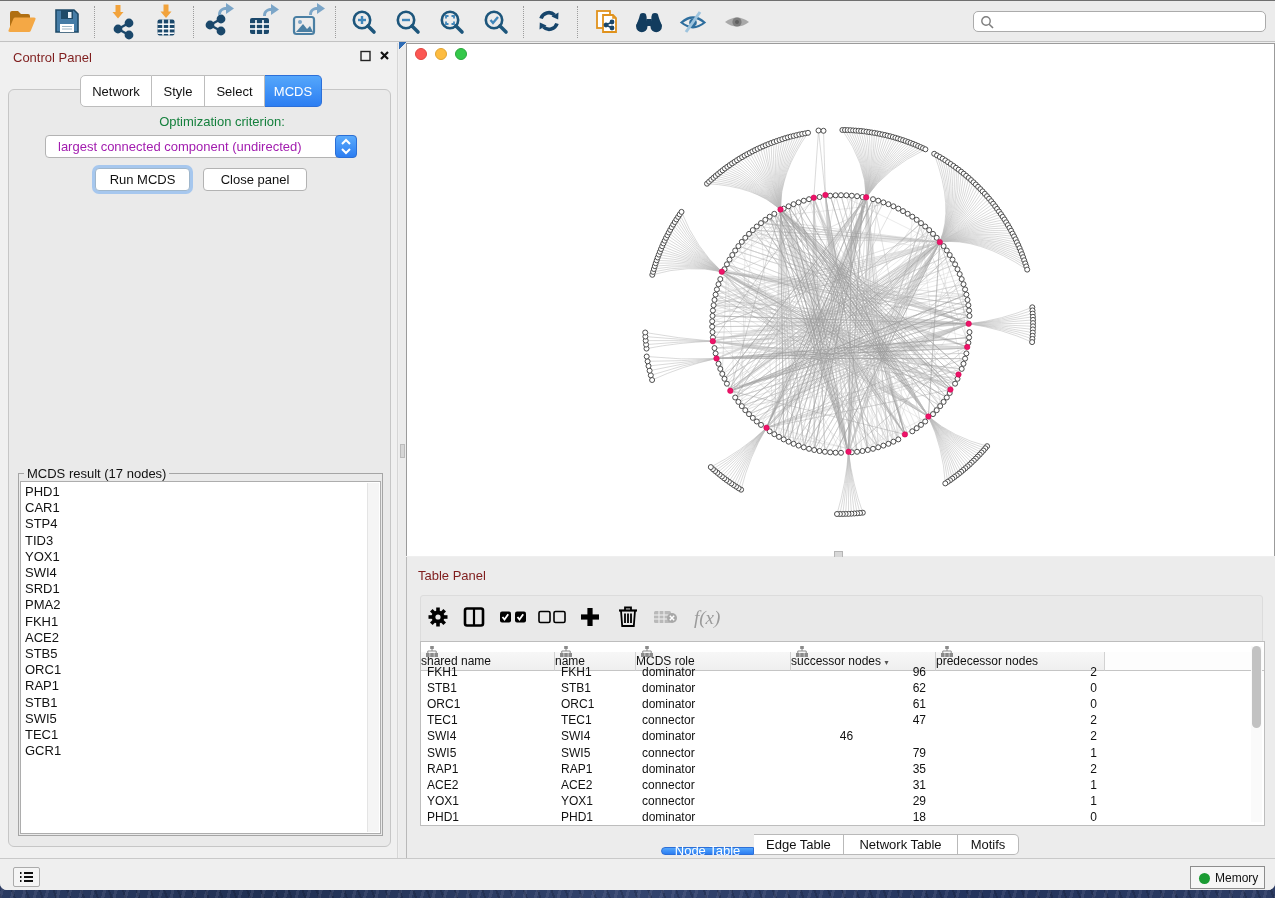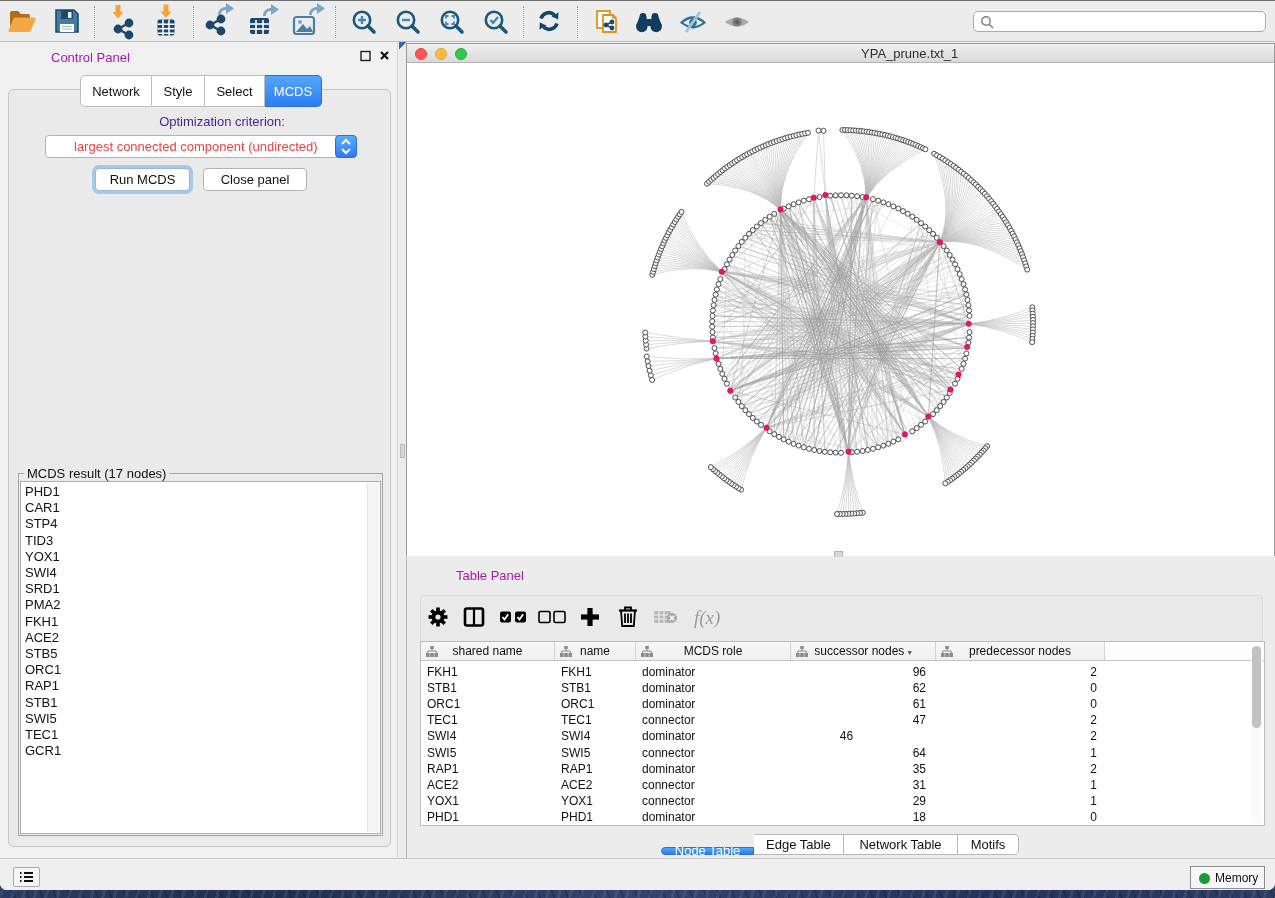--- a/index.html
+++ b/index.html
@@ -13,21 +13,21 @@
 .abs { position:absolute; }
 #app { position:absolute; left:0; top:0; width:1275px; height:890px; background:#efefef;
   border-bottom-left-radius:7px; border-bottom-right-radius:7px; overflow:hidden; }
 #toolbar { position:absolute; left:0; top:0; width:1275px; height:42px; background:#ececec;
   border-top:1px solid #6f6f6f; border-bottom:1px solid #c2c2c2; }
 .tsep { position:absolute; top:5px; height:32px; width:0; border-left:1px dotted #9d9d9d; }
 #searchbox { position:absolute; left:973px; top:10px; width:293px; height:21px; background:#fff;
   border:1px solid #ababab; border-radius:5px; }
 #ctrlpanel { position:absolute; left:0; top:43px; width:398px; height:815px; background:#f0f0f0;
   border-right:1px solid #d6d6d6; }
-.paneltitle { font-size:13px; color:#a21caf;margin-left:38px; }
+.paneltitle { font-size:13px; color:#7f1d1d; }
 #cp-pane { position:absolute; left:8px; top:46px; width:383px; height:758px; background:#eaeaea;
   border:1px solid #c6c6c6; border-radius:6px; }
 .tabrow { position:absolute; display:flex; height:32px; }
 .tab { font-size:13px; color:#111; background:#fff; border:1px solid #bdbdbd; border-left:none;
   display:flex; align-items:center; justify-content:center; }
 .tab.first { border-left:1px solid #bdbdbd; border-radius:5px 0 0 5px; }
 .tab.last { border-radius:0 5px 5px 0; }
 .tab.sel { background:linear-gradient(#55a7fb,#2c7ef2); color:#fff; border-color:#2c6fd8; }
 #netwin { position:absolute; left:406px; top:43px; width:869px; height:513px;
   border:1px solid #9b9b9b; border-bottom:none; background:#fff; }
@@ -35,23 +35,23 @@
   background:linear-gradient(#f0f0f0,#d9d9d9); border-bottom:1px solid #b4b4b4;
   font-size:13px; color:#2e2e2e; line-height:19px; }
 .tl { position:absolute; top:3.5px; width:12px; height:12px; border-radius:50%; }
 #netcanvas { position:absolute; left:0; top:20px; width:867px; height:492px; background:#fff; }
 #tablepanel { position:absolute; left:406px; top:557px; width:869px; height:301px; background:#ececec;
   border-left:1px solid #b9b9b9; }
 #tptoolbar { position:absolute; left:13px; top:38px; width:843px; height:50px; background:#e9e9e9;
   border:1px solid #dcdcdc; border-radius:3px; }
 #dtable { position:absolute; left:13px; top:84px; width:845px; height:185px; background:#fff;
   border:1px solid #bdbdbd; }
-.hdr { position:absolute; top:0; height:19px; background:linear-gradient(#f7f7f7,#efefef);
+.hdr { position:absolute; top:10px; height:19px; background:linear-gradient(#f7f7f7,#efefef);
   border-right:1px solid #d2d2d2; border-bottom:1px solid #c5c5c5; font-size:12px; color:#111;
-  text-align:center; line-height:19px; }
+  line-height:19px; }
 .cell { position:absolute; font-size:12px; color:#111; height:16.2px; line-height:16.2px; }
 #btabs { position:absolute; display:flex; height:21px; }
 .btab { font-size:13px; color:#111; background:#fff; border:1px solid #b9b9b9; border-left:none;
   display:flex; align-items:center; justify-content:center; }
 .btab.first { border-left:1px solid #b9b9b9; border-radius:5px 0 0 5px; }
 .btab.last { border-radius:0 5px 5px 0; }
 .btab.sel { background:linear-gradient(#54a6fb,#2b7df2); color:#fff; border-color:#2c6fd8;margin-top:13px; }
 #statusbar { position:absolute; left:0; top:858px; width:1275px; height:32px; background:#efefef;
   border-top:1px solid #c9c9c9; }
 </style>
@@ -216,23 +216,23 @@
   <rect x="1" y="1.5" width="9" height="9" fill="none" stroke="#222" stroke-width="1.4"></rect>
   <path d="M21 2 L28 9 M28 2 L21 9" stroke="#111" stroke-width="2.2"></path>
  </svg>
  <div id="cp-pane"></div>
  <div class="tabrow" style="left:80px;top:32px">
   <div class="tab first" style="width:72px">Network</div>
   <div class="tab" style="width:53px">Style</div>
   <div class="tab" style="width:60px">Select</div>
   <div class="tab sel last" style="width:57px">MCDS</div>
  </div>
- <div class="abs" style="left:0;top:71px;width:444px;text-align:center;font-size:13px;color:#4c1d95">Optimization criterion:</div>
+ <div class="abs" style="left:0;top:71px;width:444px;text-align:center;font-size:13px;color:#15803d">Optimization criterion:</div>
  <div class="abs" style="left:45px;top:92px;width:312px;height:23px;background:#fff;border:1px solid #b3b3b3;border-radius:4px;">
-   <div class="abs" style="left:28px;top:0;width:270px;line-height:21px;font-size:13px;color:#ef4444">largest connected component (undirected)</div>
+   <div class="abs" style="left:12px;top:0;width:270px;line-height:21px;font-size:13px;color:#a21caf">largest connected component (undirected)</div>
    <div class="abs" style="right:-1px;top:-1px;width:22px;height:23px;border-radius:4px;background:linear-gradient(#5babfc,#2c7df1);border:1px solid #2b6fd6">
      <svg width="20" height="21" viewBox="0 0 20 21">
             <path d="M6 8 L10 4 L14 8" fill="none" stroke="#fff" stroke-width="2"></path>
             <path d="M6 13 L10 17 L14 13" fill="none" stroke="#fff" stroke-width="2"></path>
           </svg>
    </div>
  </div>
  <div class="abs" style="left:95px;top:125px;width:95px;height:23px;background:#fff;border:1px solid #9fb6cb;border-radius:4px;box-shadow:0 0 0 3px rgba(110,170,240,.55);font-size:13px;color:#111;text-align:center;line-height:21px">Run MCDS</div>
  <div class="abs" style="left:203px;top:125px;width:104px;height:23px;background:#fff;border:1px solid #b3b3b3;border-radius:4px;font-size:13px;color:#111;text-align:center;line-height:21px">Close panel</div>
 
@@ -242,23 +242,20 @@
    <div class="abs" style="left:4px;top:2px;font-size:13px;color:#111;line-height:16.2px">PHD1<br>CAR1<br>STP4<br>TID3<br>YOX1<br>SWI4<br>SRD1<br>PMA2<br>FKH1<br>ACE2<br>STB5<br>ORC1<br>RAP1<br>STB1<br>SWI5<br>TEC1<br>GCR1</div>
    <div class="abs" style="right:1px;top:1px;width:12px;height:349px;background:#f5f5f5;border-left:1px solid #e4e4e4"></div>
  </div>
 </div>
 
 <div class="abs" style="left:399px;top:43px;width:7px;height:815px;background:#ececec"></div>
 <div class="abs" style="left:400px;top:444px;width:5px;height:14px;background:#d6d6d6;border:1px solid #bbb"></div>
 
 <div class="abs" style="left:399px;top:42px;width:9px;height:7px;background:linear-gradient(135deg,#2f6cb5 50%,#ececec 50%)"></div>
 <div id="netwin">
- <div id="nettitle">
-        <span style="position:absolute;left:454px;top:0;">YPA_prune.txt_1</span>
-      </div>
  <div class="tl" style="left:8px;background:#fc5753;border:1px solid #e14640"></div>
  <div class="tl" style="left:28px;background:#fdbc40;border:1px solid #e0a431"></div>
  <div class="tl" style="left:48px;background:#34c84a;border:1px solid #2aa73c"></div>
  <div id="netcanvas">
 <svg width="869" height="492" viewBox="0 0 869 492" style="position:absolute;left:0;top:0">
 <g stroke="#b2b2b2" stroke-width="0.5" opacity="0.55" fill="none">
 <line x1="373.5" y1="145.5" x2="491.3" y2="375.4"></line>
 <line x1="373.5" y1="145.5" x2="491.3" y2="375.4"></line>
 <line x1="373.5" y1="145.5" x2="486.4" y2="377.7"></line>
 <line x1="373.5" y1="145.5" x2="486.4" y2="377.7"></line>
@@ -1492,21 +1489,21 @@
 <div class="cell" style="left:370px;top:70.1px;width:135px;text-align:right">47</div>
 <div class="cell" style="left:515px;top:70.1px;width:161px;text-align:right">2</div>
 <div class="cell" style="left:6px;top:86.3px">SWI4</div>
 <div class="cell" style="left:140px;top:86.3px">SWI4</div>
 <div class="cell" style="left:221px;top:86.3px">dominator</div>
 <div class="cell" style="left:358px;top:86.3px;width:135px;text-align:center">46</div>
 <div class="cell" style="left:515px;top:86.3px;width:161px;text-align:right">2</div>
 <div class="cell" style="left:6px;top:102.5px">SWI5</div>
 <div class="cell" style="left:140px;top:102.5px">SWI5</div>
 <div class="cell" style="left:221px;top:102.5px">connector</div>
-<div class="cell" style="left:370px;top:102.5px;width:135px;text-align:right">64</div>
+<div class="cell" style="left:370px;top:102.5px;width:135px;text-align:right">79</div>
 <div class="cell" style="left:515px;top:102.5px;width:161px;text-align:right">1</div>
 <div class="cell" style="left:6px;top:118.7px">RAP1</div>
 <div class="cell" style="left:140px;top:118.7px">RAP1</div>
 <div class="cell" style="left:221px;top:118.7px">dominator</div>
 <div class="cell" style="left:370px;top:118.7px;width:135px;text-align:right">35</div>
 <div class="cell" style="left:515px;top:118.7px;width:161px;text-align:right">2</div>
 <div class="cell" style="left:6px;top:134.9px">ACE2</div>
 <div class="cell" style="left:140px;top:134.9px">ACE2</div>
 <div class="cell" style="left:221px;top:134.9px">connector</div>
 <div class="cell" style="left:370px;top:134.9px;width:135px;text-align:right">31</div>

